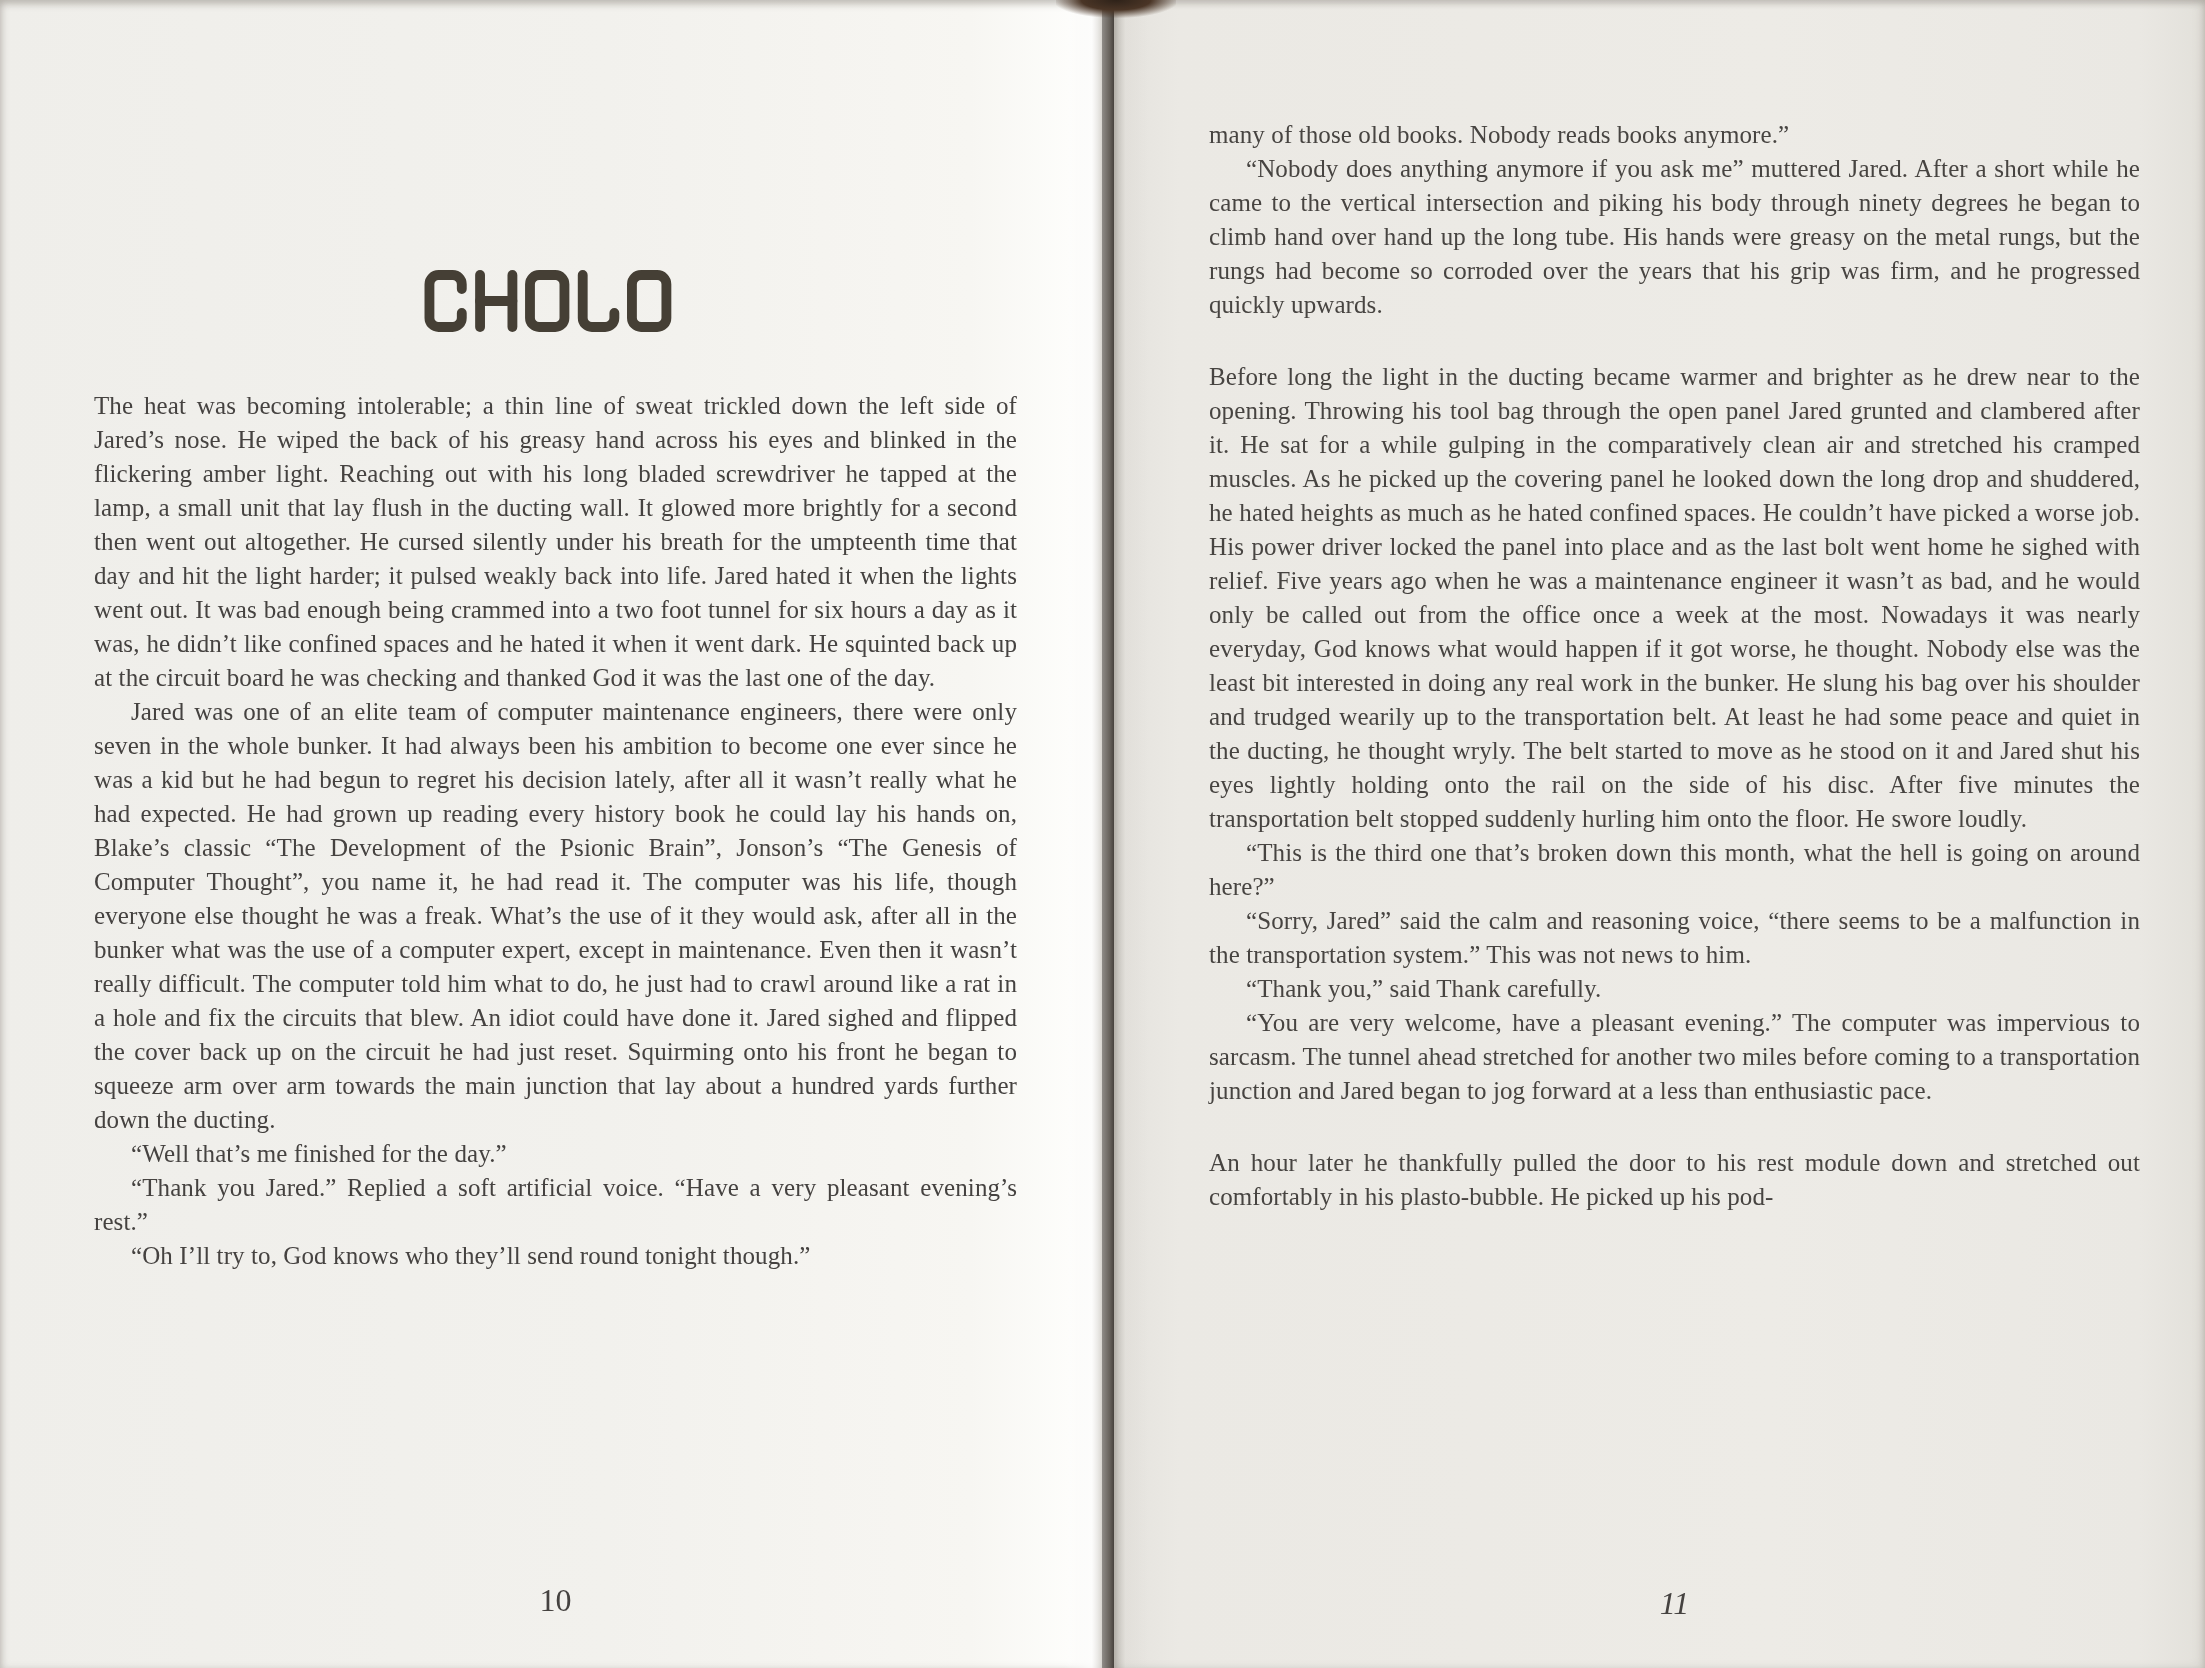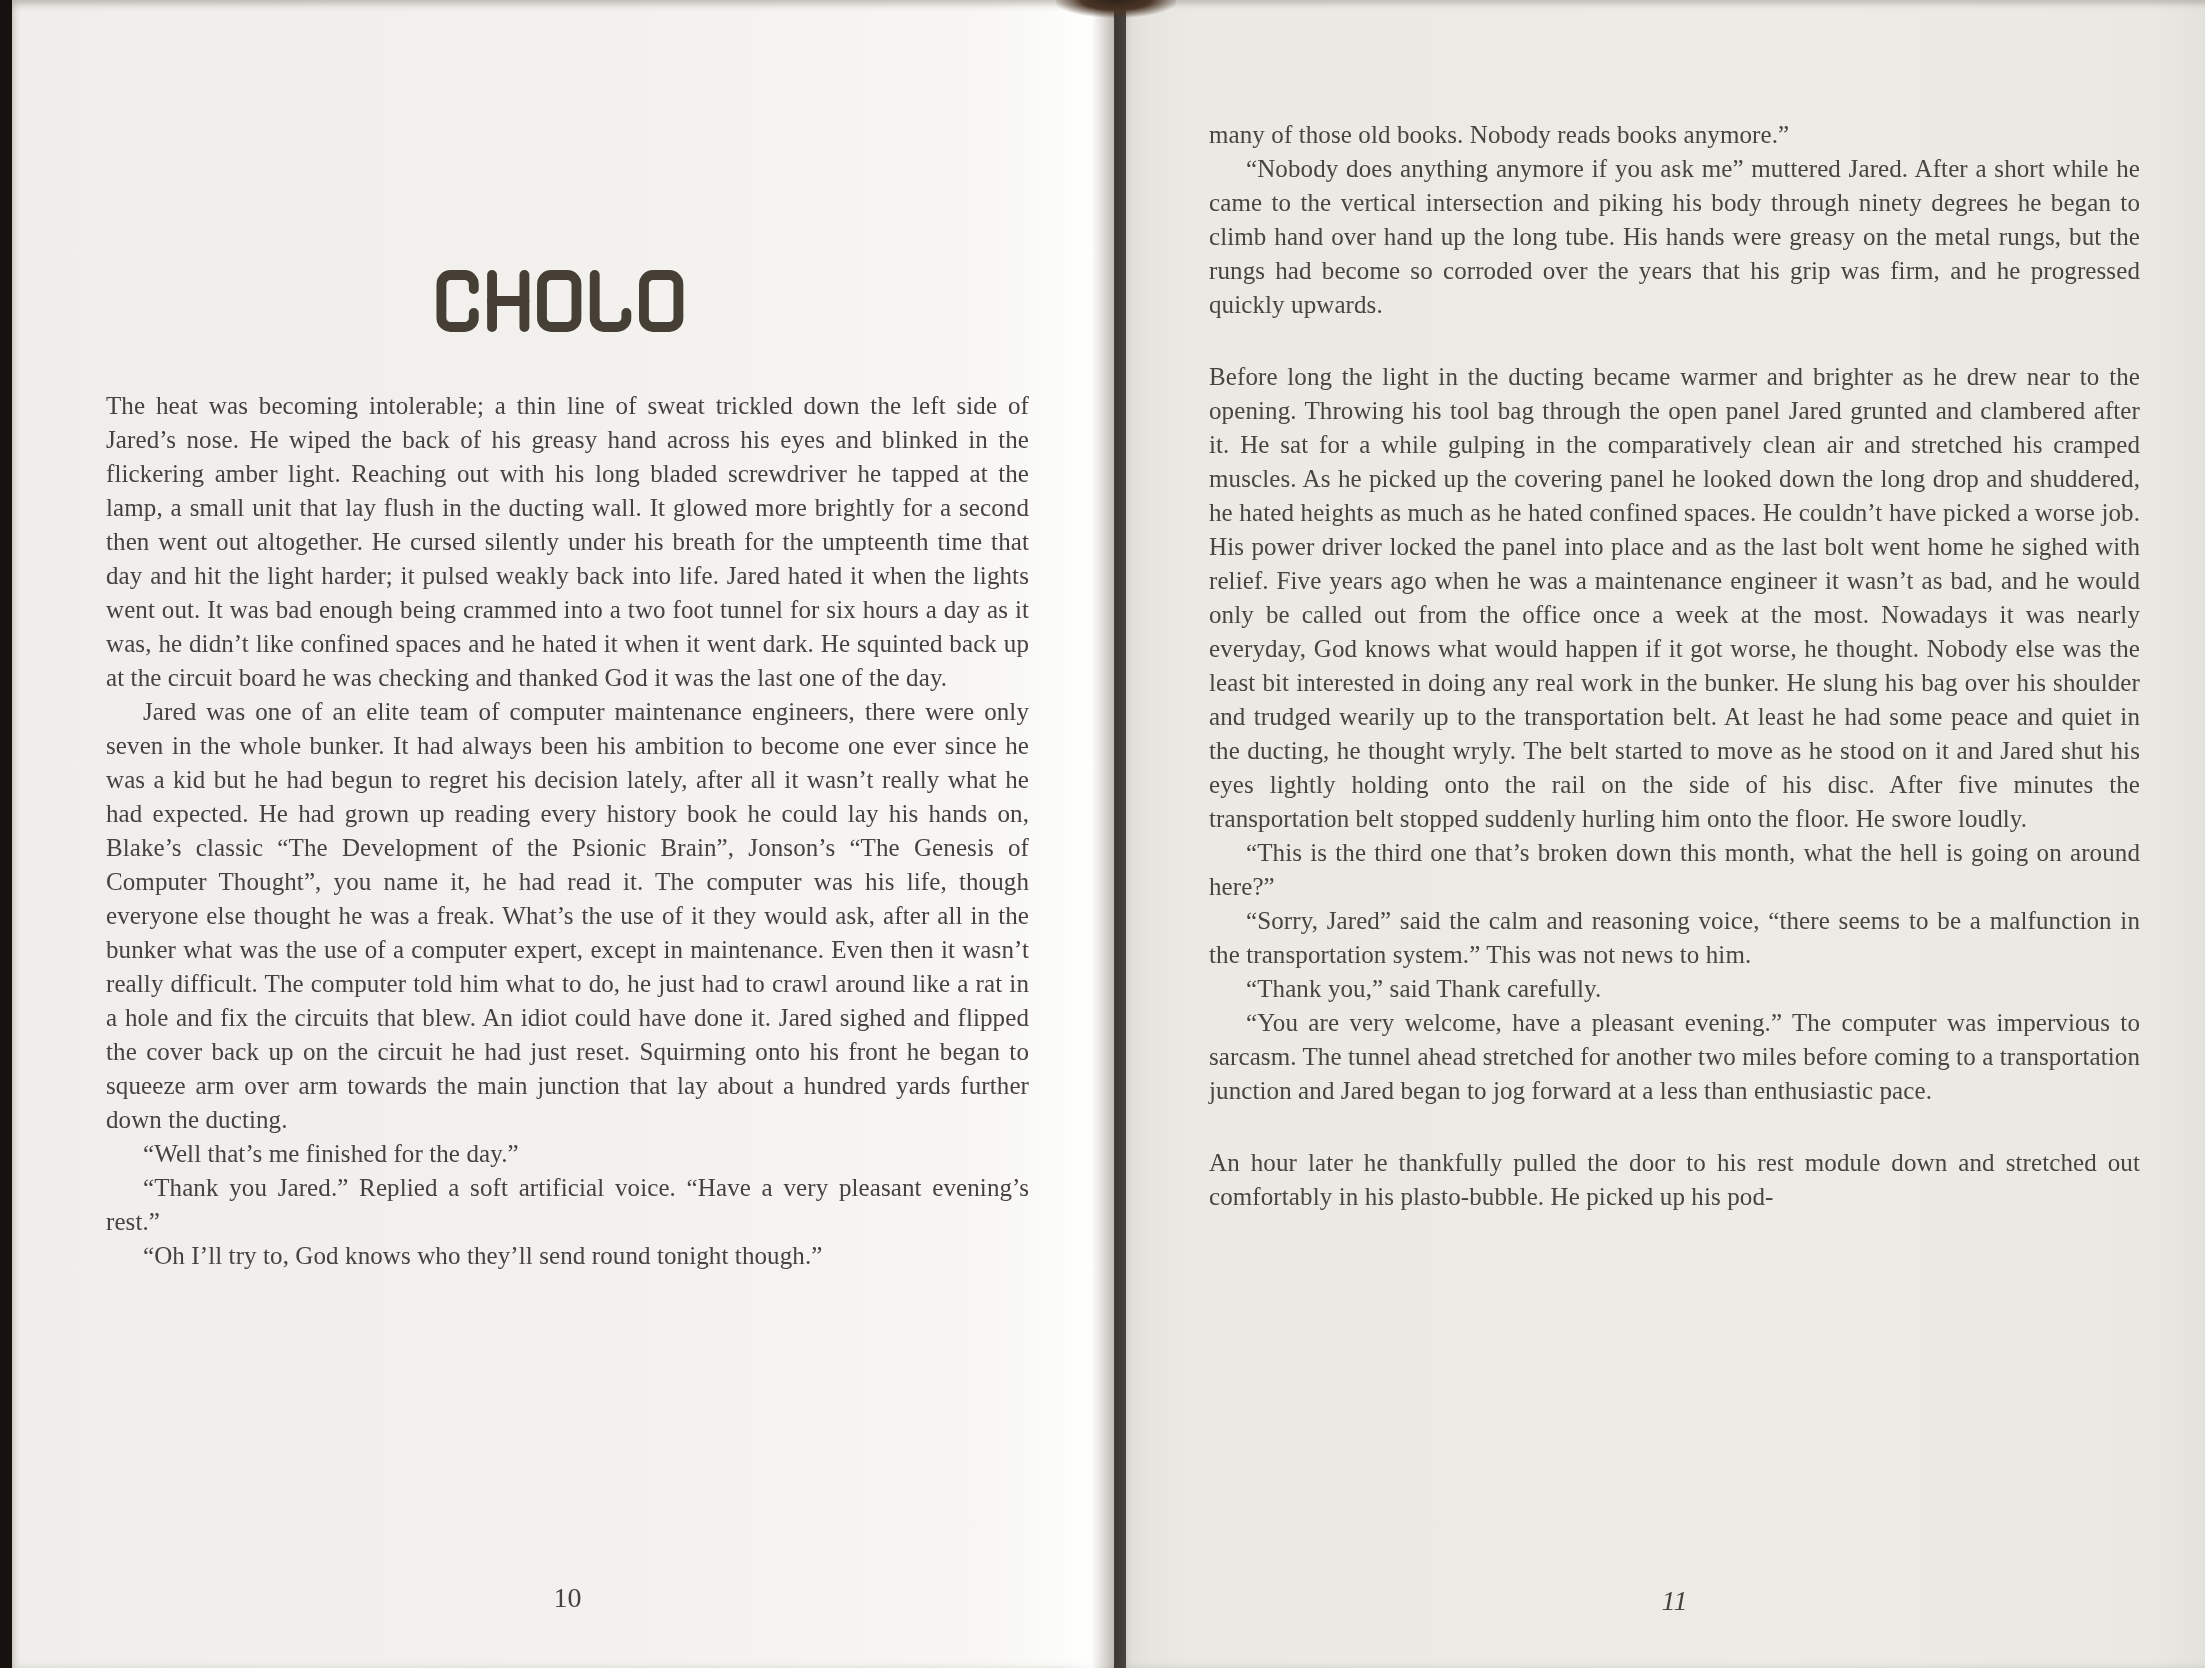--- a/index.html
+++ b/index.html
@@ -5,21 +5,21 @@
   html,body{margin:0;padding:0;}
   body{
     width:2205px;height:1668px;
     background:#171210;
     font-family:"Liberation Serif","DejaVu Serif",serif;
     overflow:hidden;
     position:relative;
   }
   .spread{position:absolute;left:0;top:0;width:2205px;height:1668px;}
 
-  .page{position:absolute;top:0;height:1668px;margin-left:12px;}
+  .page{position:absolute;top:0;height:1668px;}
   .page-left{
     left:0;width:1102px;
     background:linear-gradient(90deg,#efeeea 0%,#f2f1ed 55%,#f7f6f2 88%,#fdfdfb 97%,#f4f3ef 100%);
     box-shadow:inset 0 4.2px 7px rgba(60,50,40,0.25), inset 2.8px 0 7px rgba(120,110,100,0.15);
   }
   .page-right{
     left:1114px;width:1091px;
     background:linear-gradient(90deg,#e4e2dd 0%,#ebe9e4 6%,#edebe6 60%,#eae8e3 94%,#e2e0da 100%);
     box-shadow:inset 0 3.5px 6.3px rgba(60,50,40,0.22), inset -4.2px 0 10px rgba(110,100,90,0.12);
   }
@@ -58,21 +58,21 @@
   }
   .text-left{left:94px;top:389px;width:923px;}
   .text-right{left:1209px;top:118px;width:931px;color:#474441;}
 
   .para{margin:0;}
   .para.indent{text-indent:37px;}
   .para.section{margin-top:38px;}
 
   .page-number{
     position:absolute;width:923px;text-align:center;
-    font-size:28px;color:#454240;
+    font-size:32px;color:#454240;
   }
   .pn-left{left:94px;top:1582px;}
   .pn-right{left:1213px;top:1585px;font-style:italic;}
 </style>
 </head>
 <body>
 
 <div class="spread">
 
   <div class="page page-left">

